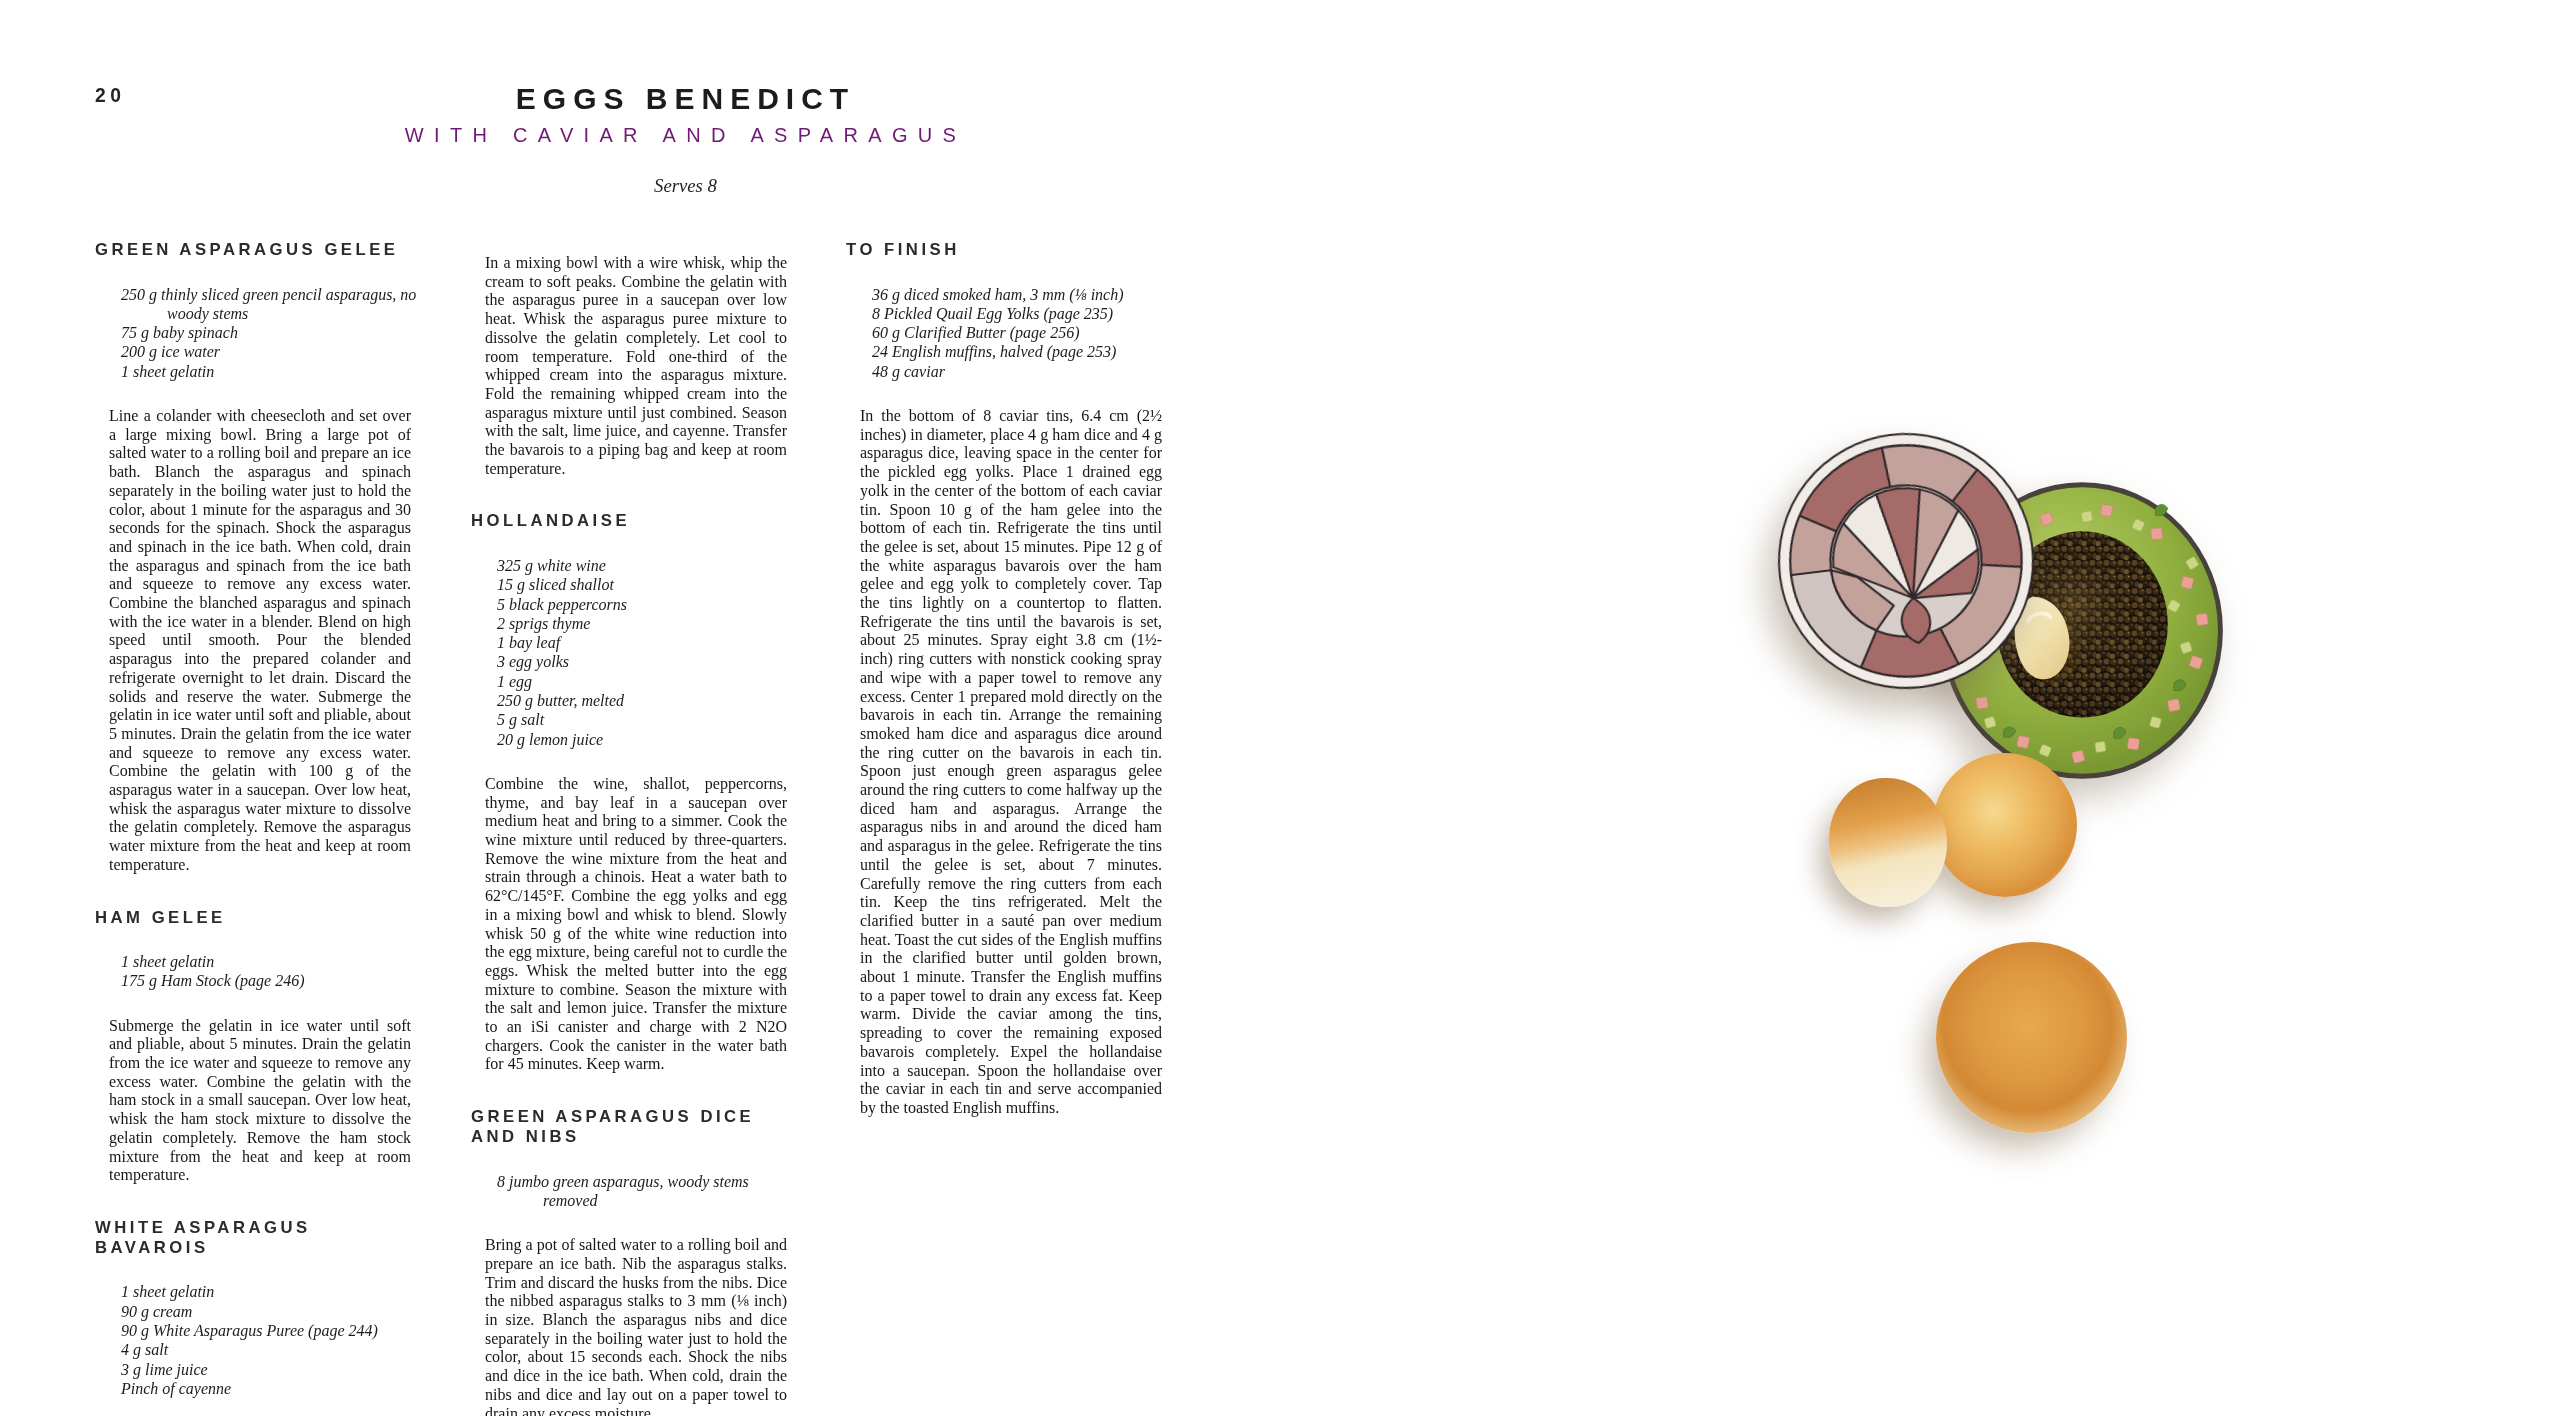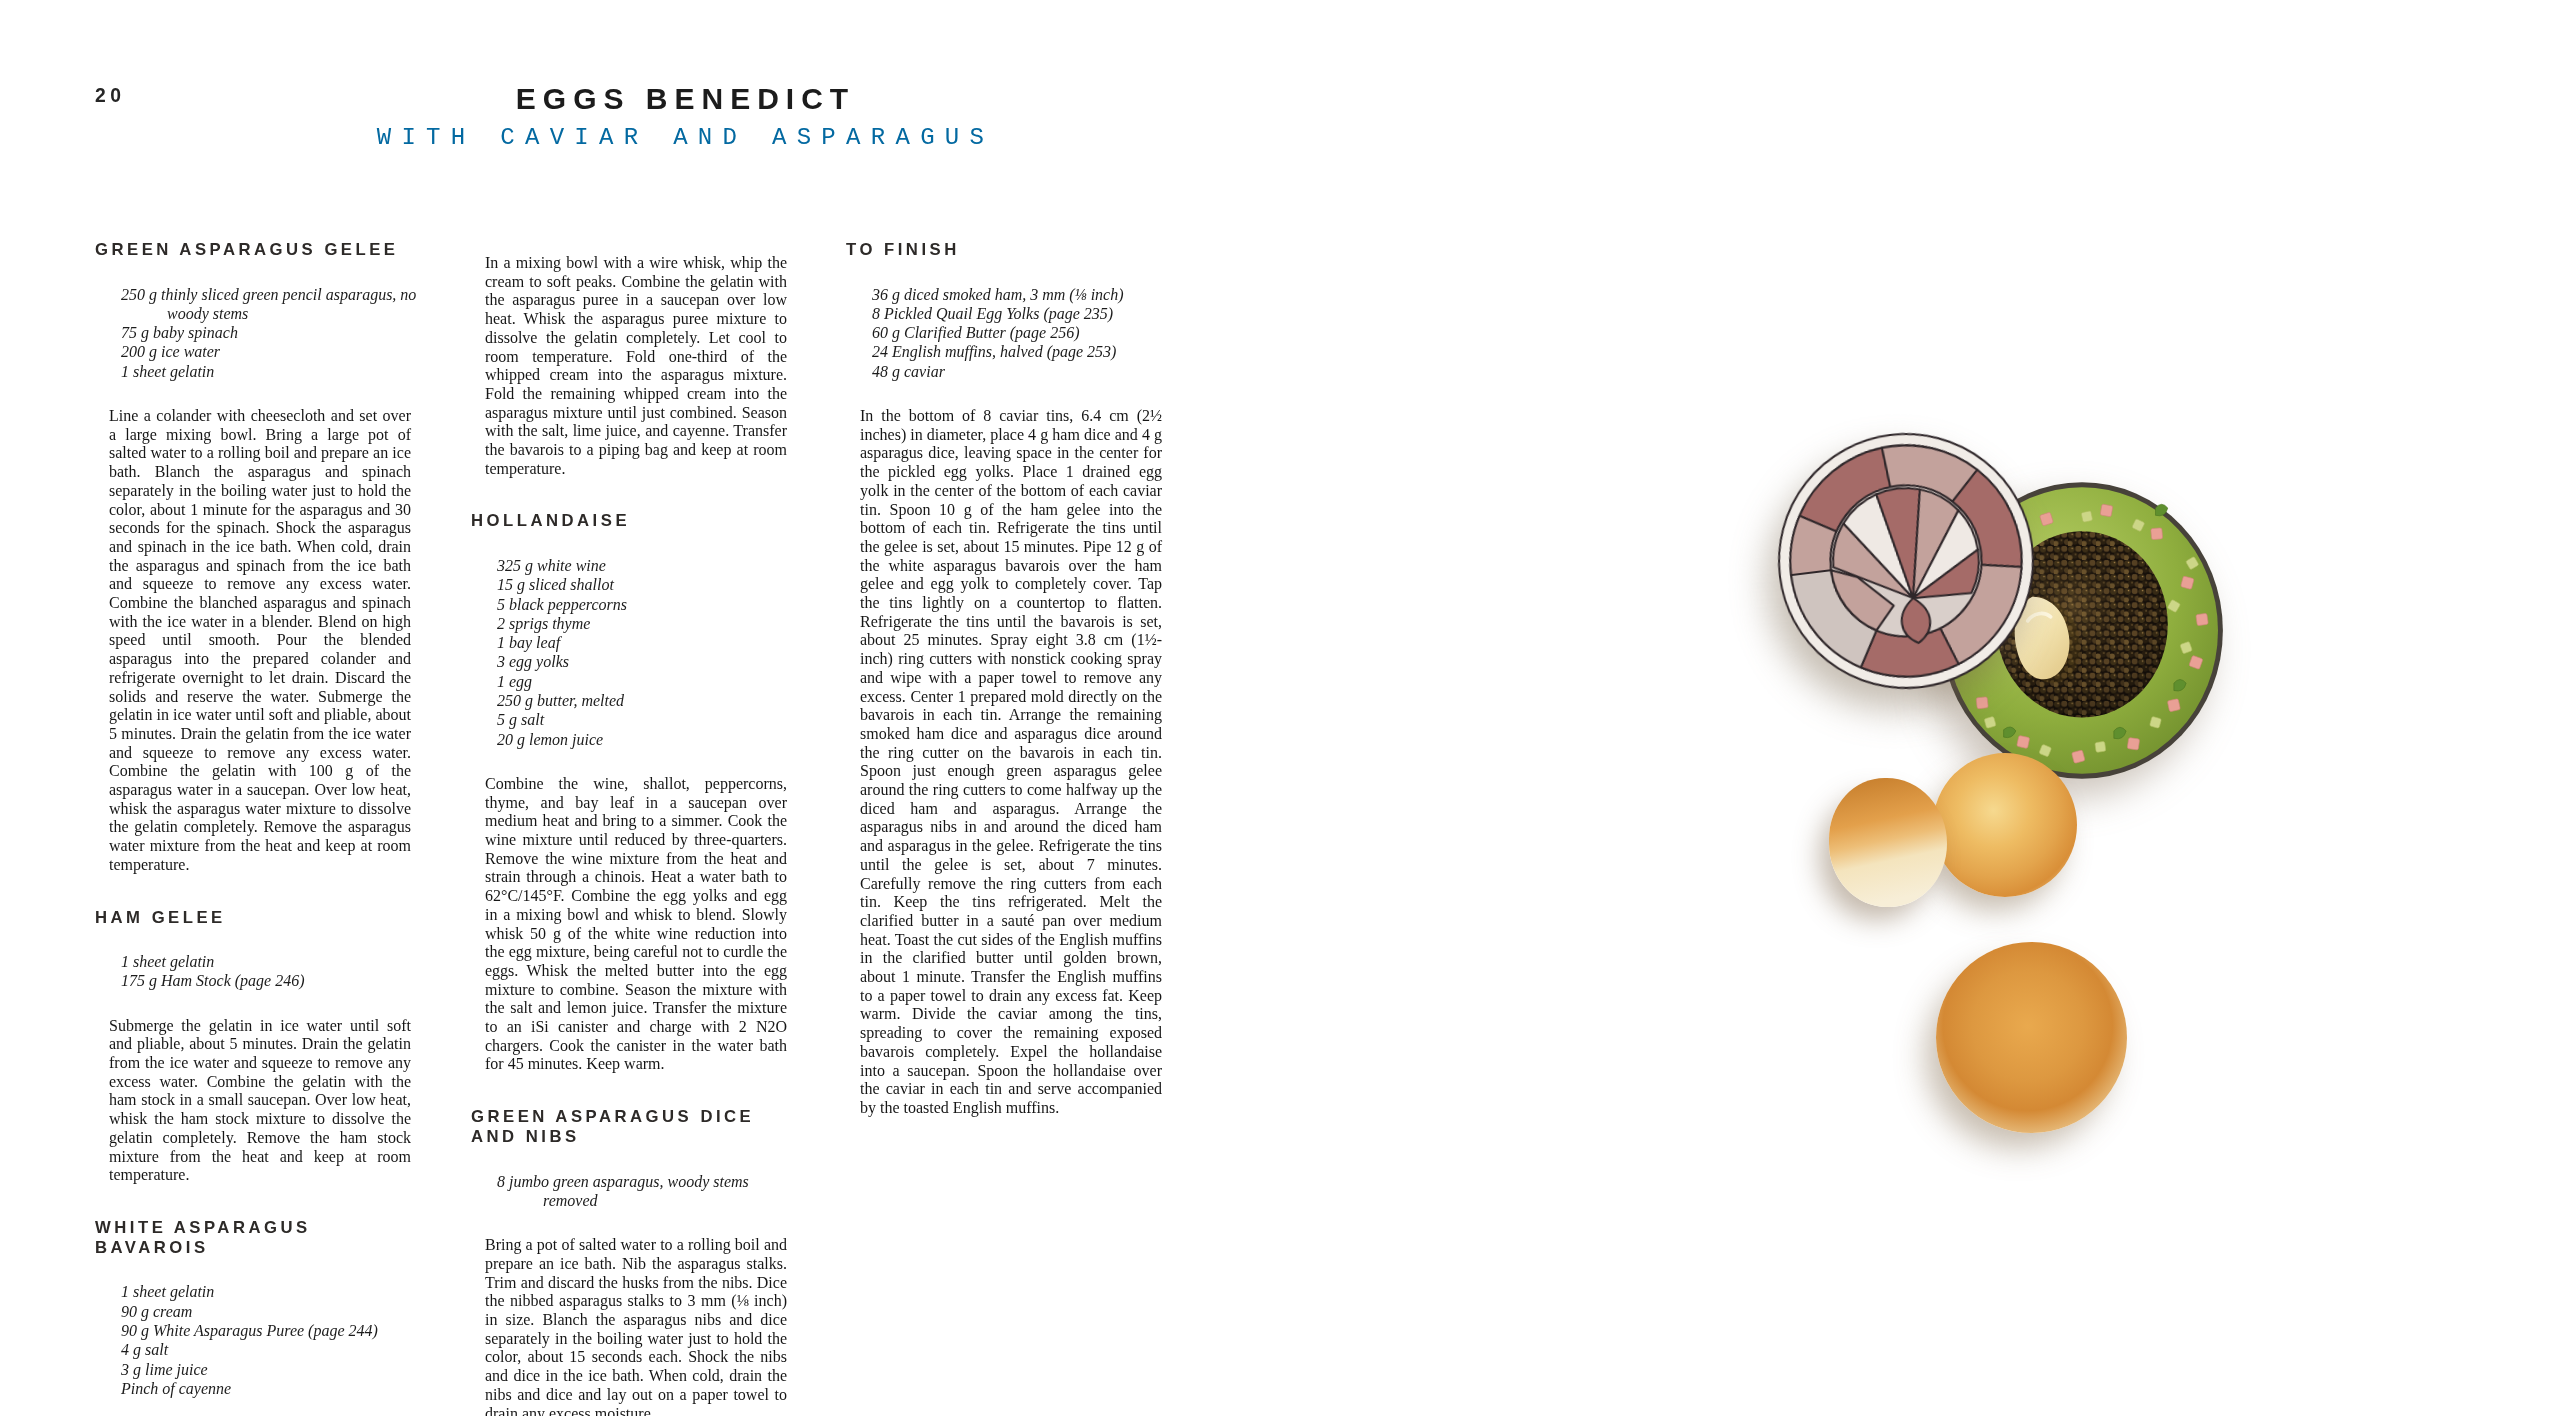--- a/index.html
+++ b/index.html
@@ -2,21 +2,21 @@
 <html style="font-size:10.3px"><head>
 <meta charset="utf-8">
 <style>
   html,body{margin:0;padding:0;background:#ffffff;width:2576px;height:1417px;overflow:hidden;}
   .spread{position:relative;width:2576px;height:1035px;background:#ffffff;font-family:"Liberation Serif",serif;color:#191919;}
 
   .page-number{position:absolute;left:95px;top:85px;font-family:"Liberation Sans",sans-serif;font-size:19.3px;font-weight:600;letter-spacing:4.5px;color:#262626;}
 
   .title-block{position:absolute;left:193px;top:82px;width:985px;text-align:center;}
   .title-block h1{margin:0;font-family:"Liberation Sans",sans-serif;font-size:30px;font-weight:700;letter-spacing:7px;color:#1c1c1c;text-align:center;}
-  .title-block h2{margin:7.7px 0 0 0;font-family:Liberation Mono, monospace;font-size:24px;font-weight:400;letter-spacing:10.3px;color:#0369a1;}
+  .title-block h2{margin:7.7px 0 0 0;font-family:Liberation Sans, sans-serif;font-size:20px;font-weight:400;letter-spacing:10.3px;color:#701a75;}
   .serves{margin-top:28px;font-style:italic;font-size:18.7px;color:#1f1f1f;}
 
   .col{position:absolute;top:240px;width:330px;}
   .col1{left:95px;} .col2{left:471px;} .col3{left:846px;}
 
   .sec{margin-top:33px;}
   .sec:first-child{margin-top:0;}
   .sec h3{margin:0;font-family:"Liberation Sans",sans-serif;font-size:16.7px;font-weight:700;letter-spacing:3.5px;color:#2d2a28;}
   .ingredients{list-style:none;margin:24.5px 0 26px 0;padding:0;font-style:italic;font-size:16px;line-height:19.3px;color:#1c1c1c;}
   .ingredients li{padding-left:72px;text-indent:-46px;}
@@ -40,20 +40,21 @@
 </head>
 <body>
 
 <div class="spread">
 
   <div class="page-number">20</div>
 
   <header class="title-block">
     <h1>EGGS BENEDICT</h1>
     <h2>WITH CAVIAR AND ASPARAGUS</h2>
+    <div class="serves">Serves 8</div>
   </header>
 
   <section class="col col1">
     <div class="sec">
       <h3>GREEN ASPARAGUS GELEE</h3>
       <ul class="ingredients">
         <li>250 g thinly sliced green pencil asparagus, no woody stems</li>
         <li>75 g baby spinach</li>
         <li>200 g ice water</li>
         <li>1 sheet gelatin</li>

